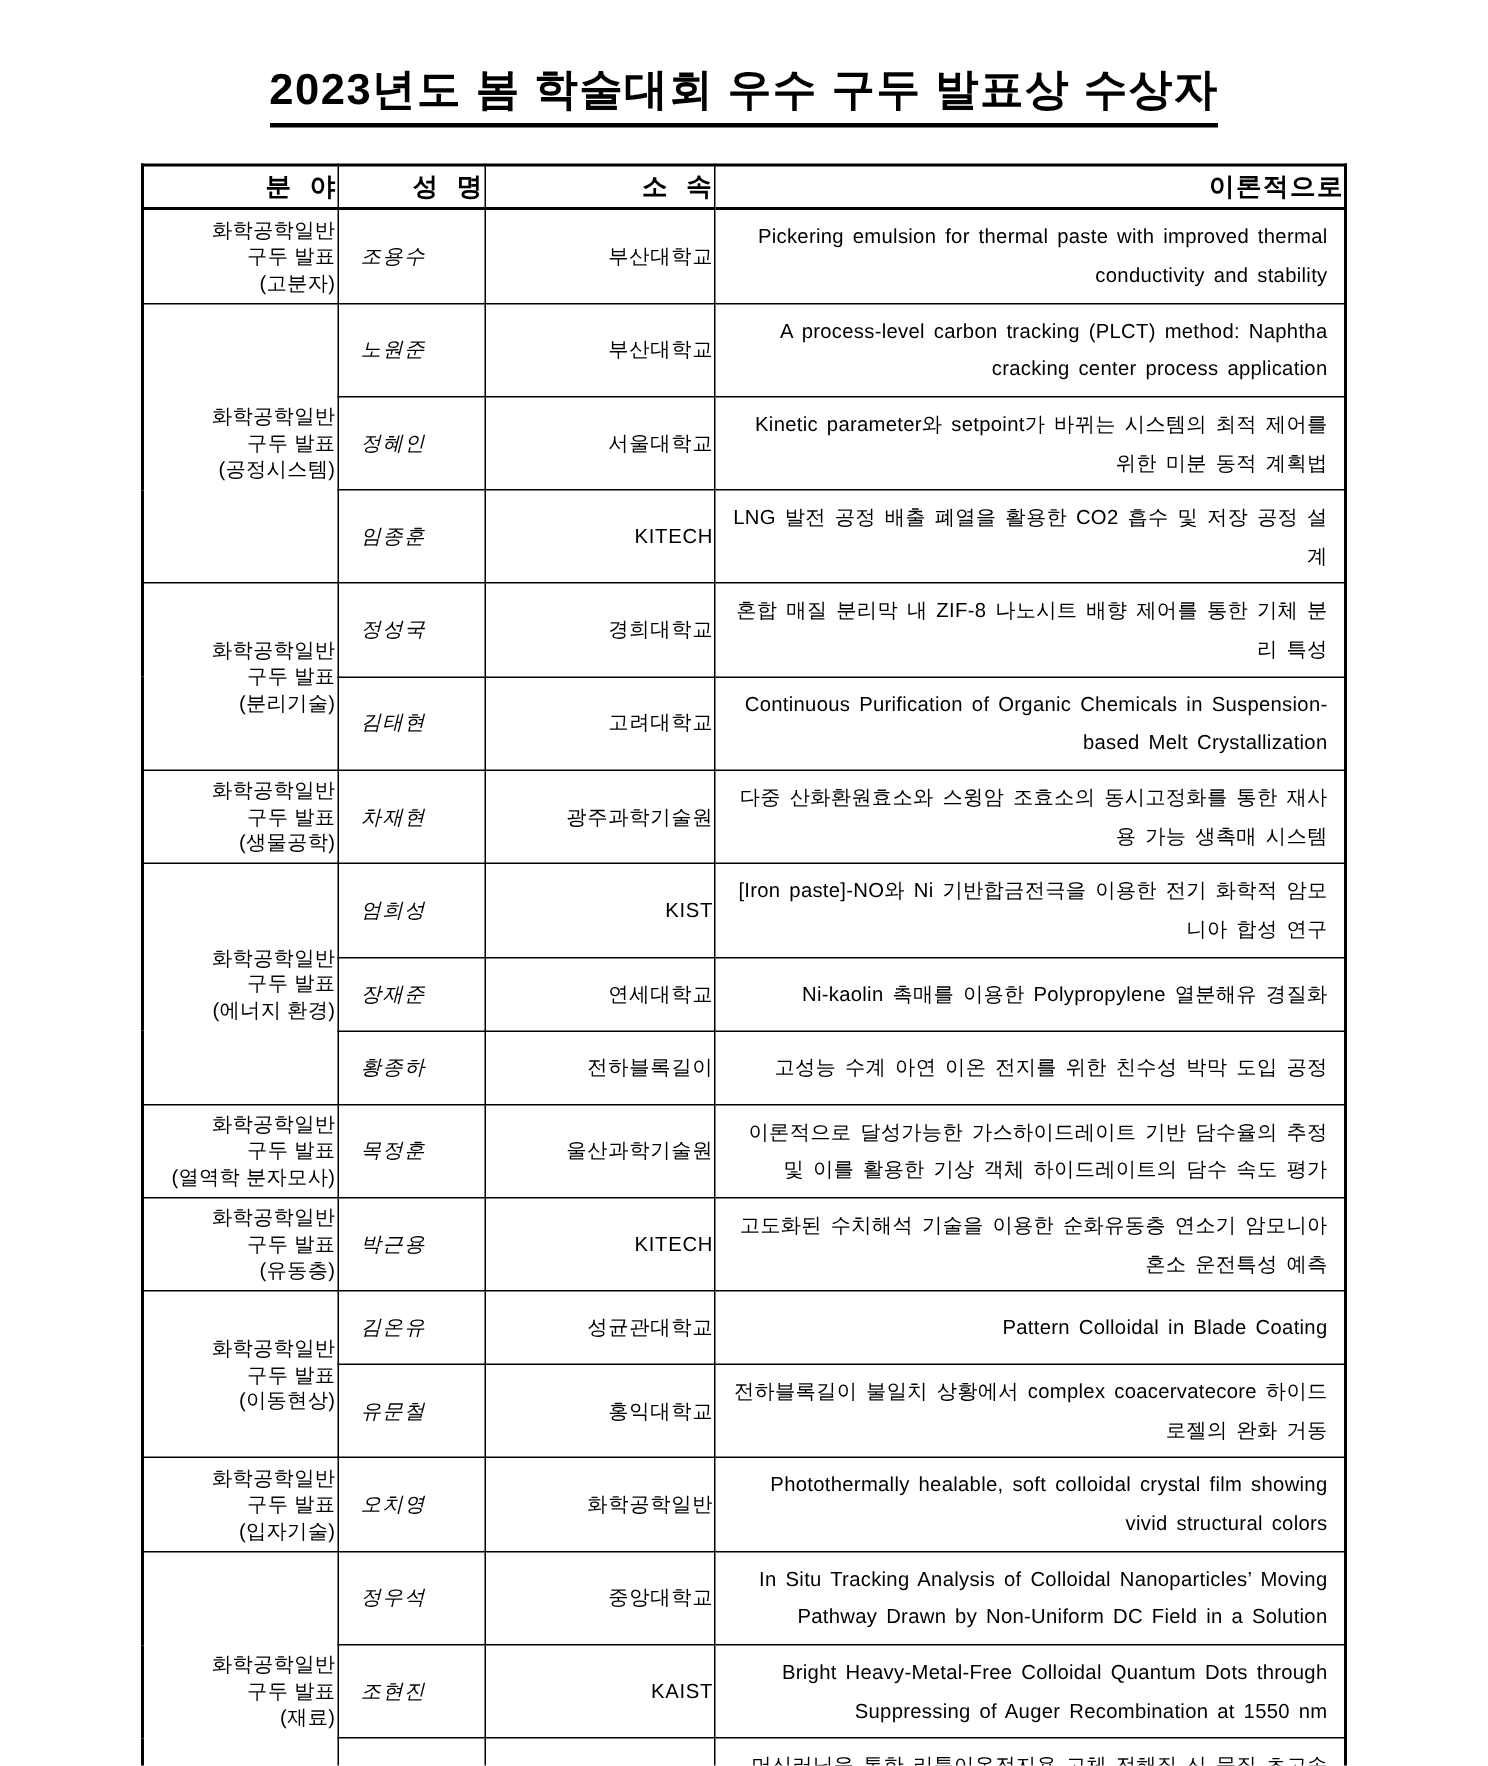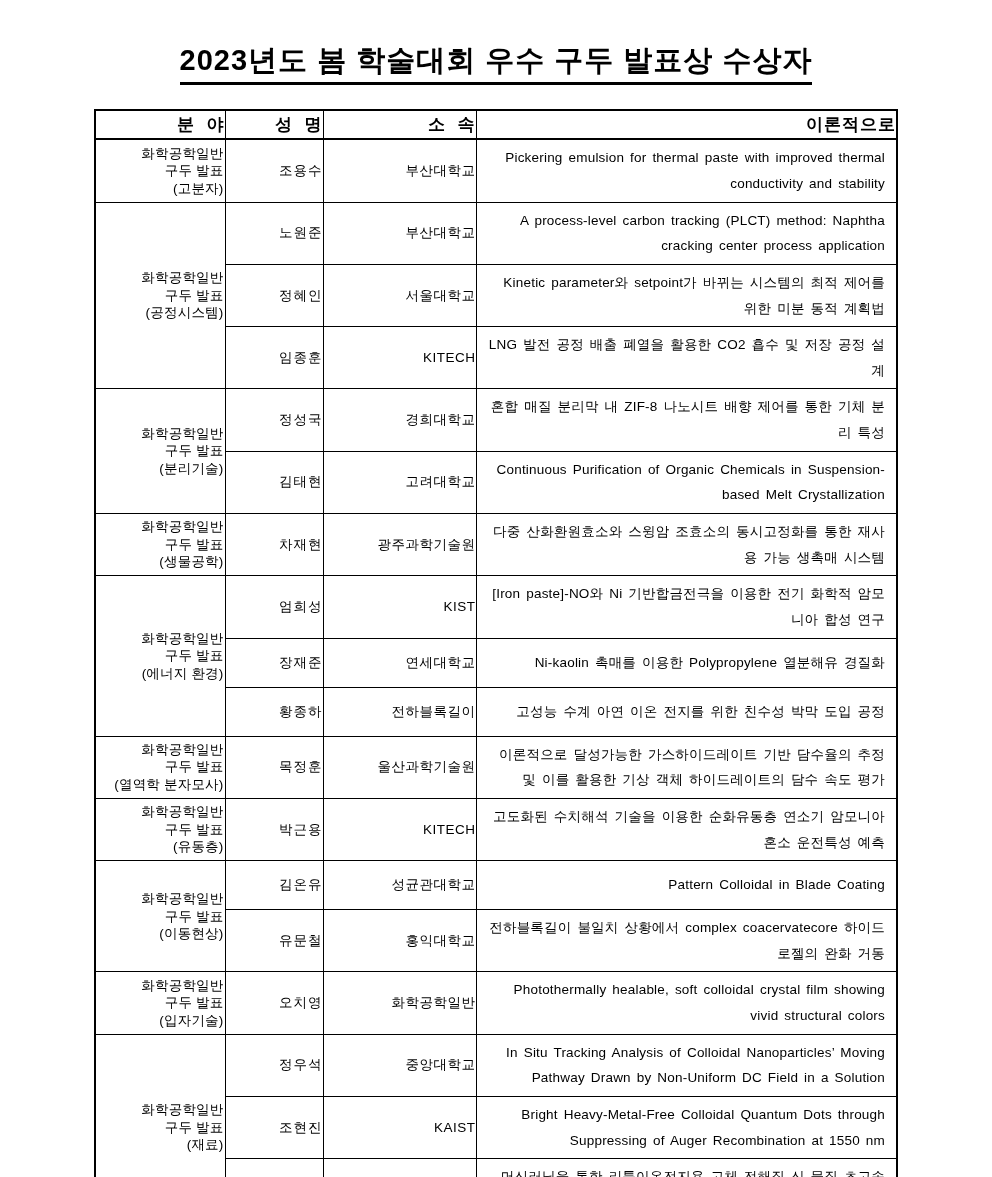--- a/index.html
+++ b/index.html
@@ -61,24 +61,25 @@
   }
   td.field {
     text-align: right;
     white-space: pre-line;
     line-height: 1.3;
     font-size: 13px;
     letter-spacing: 0.2px;
     padding: 2px 1px;
   }
   td.name {
-    text-align: right;
+    text-align: left;
     padding-left: 15px;
     font-size: 14px;
     letter-spacing: 1px;
+    font-style: italic;
   }
   td.affil {
     text-align: right;
     padding-left: 13px;
     font-size: 14px;
     letter-spacing: 0.5px;
   }
   td.paper {
     text-align: right;
     padding: 5px 11px;

